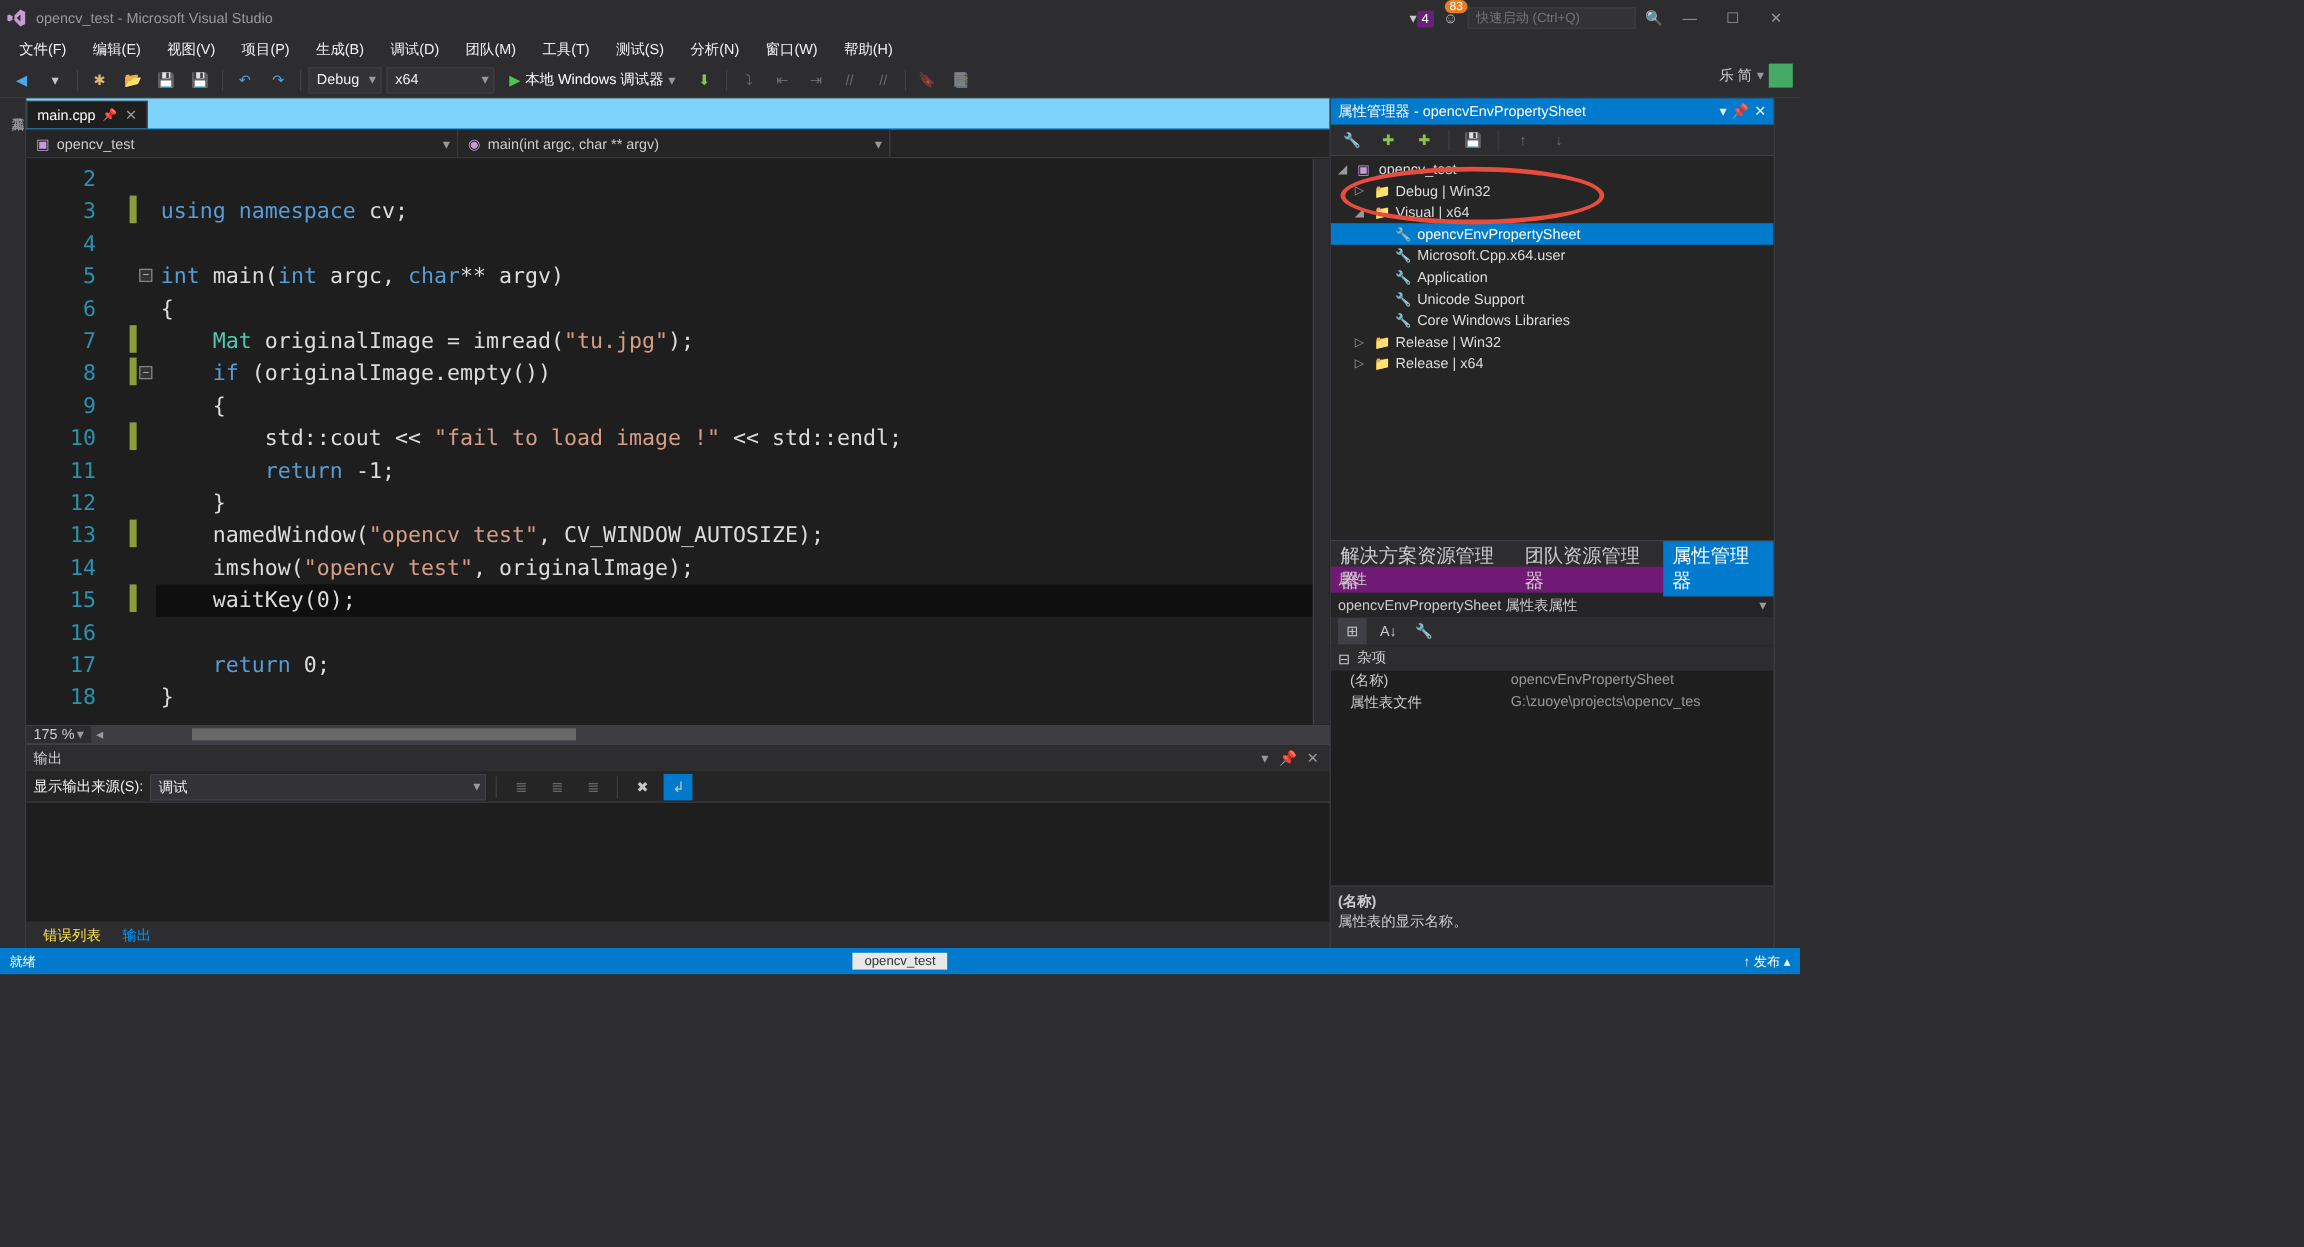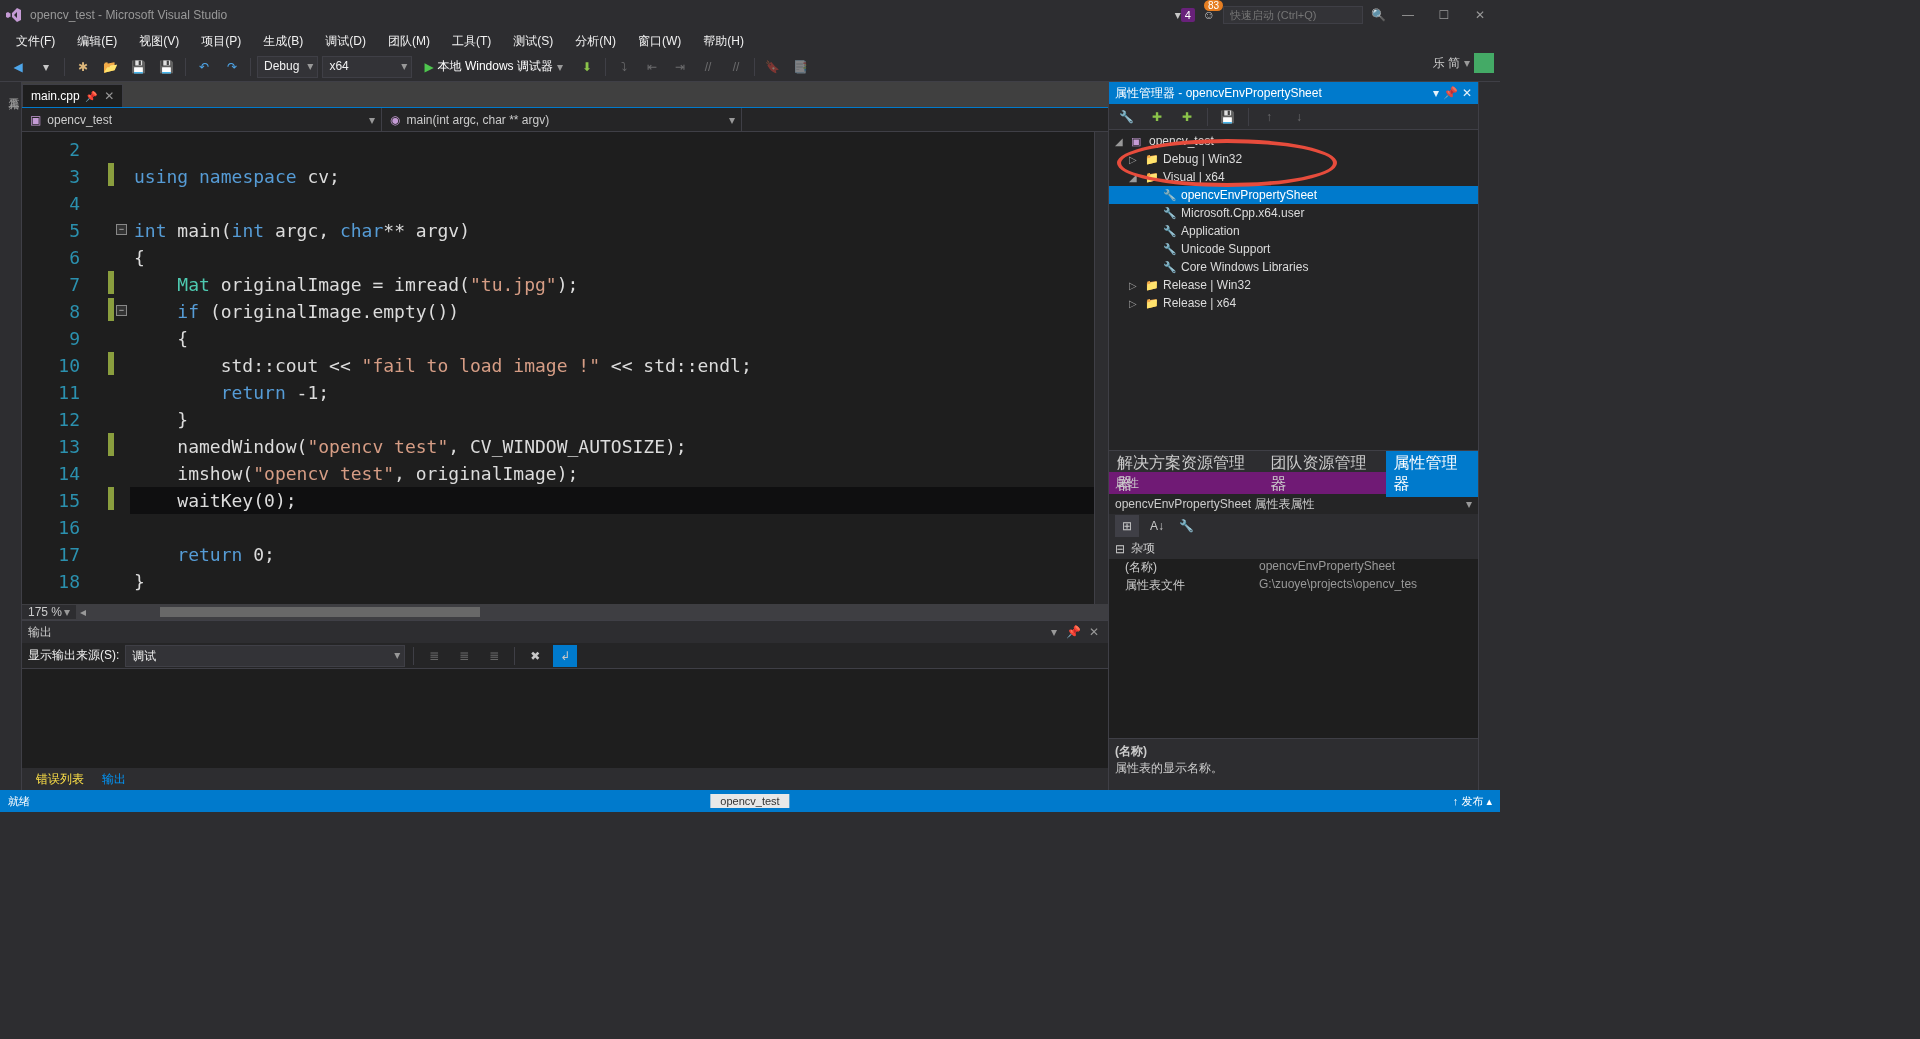--- a/index.html
+++ b/index.html
@@ -70,21 +70,21 @@
   height: calc(100% - 30px - 22px - 30px - 22px);
 }
 
 
 .left-rail{width:22px;background:#2d2d30;border-right:1px solid #3f3f46;writing-mode:vertical-rl;text-orientation:mixed;padding-top:8px;color:#999;font-size:11px;}
 
 
 .editor-col{flex:1;display:flex;flex-direction:column;min-width:0;}
 
 
-.tab-strip{height:26px;background:#404040;display:flex;align-items:flex-end;border-bottom:1px solid #007acc;}
+.tab-strip{height:26px;background:#7dd3fc;display:flex;align-items:flex-end;border-bottom:1px solid #007acc;}
 .file-tab{background:#1e1e1e;color:#fff;padding:4px 8px;display:flex;align-items:center;gap:6px;border-top:1px solid #3f3f46;border-left:1px solid #3f3f46;border-right:1px solid #3f3f46;}
 .file-tab .pin{color:#999;font-size:10px;}
 .file-tab .close{color:#999;cursor:pointer;}
 
 
 .nav-bar{height:24px;background:#252526;display:flex;align-items:center;border-bottom:1px solid #3f3f46;}
 .nav-combo{flex:1;background:#252526;color:#ccc;padding:0 8px;display:flex;align-items:center;gap:6px;border-right:1px solid #3f3f46;height:100%;position:relative;}
 .nav-combo::after{content:"▾";position:absolute;right:6px;color:#999;}
 
 

